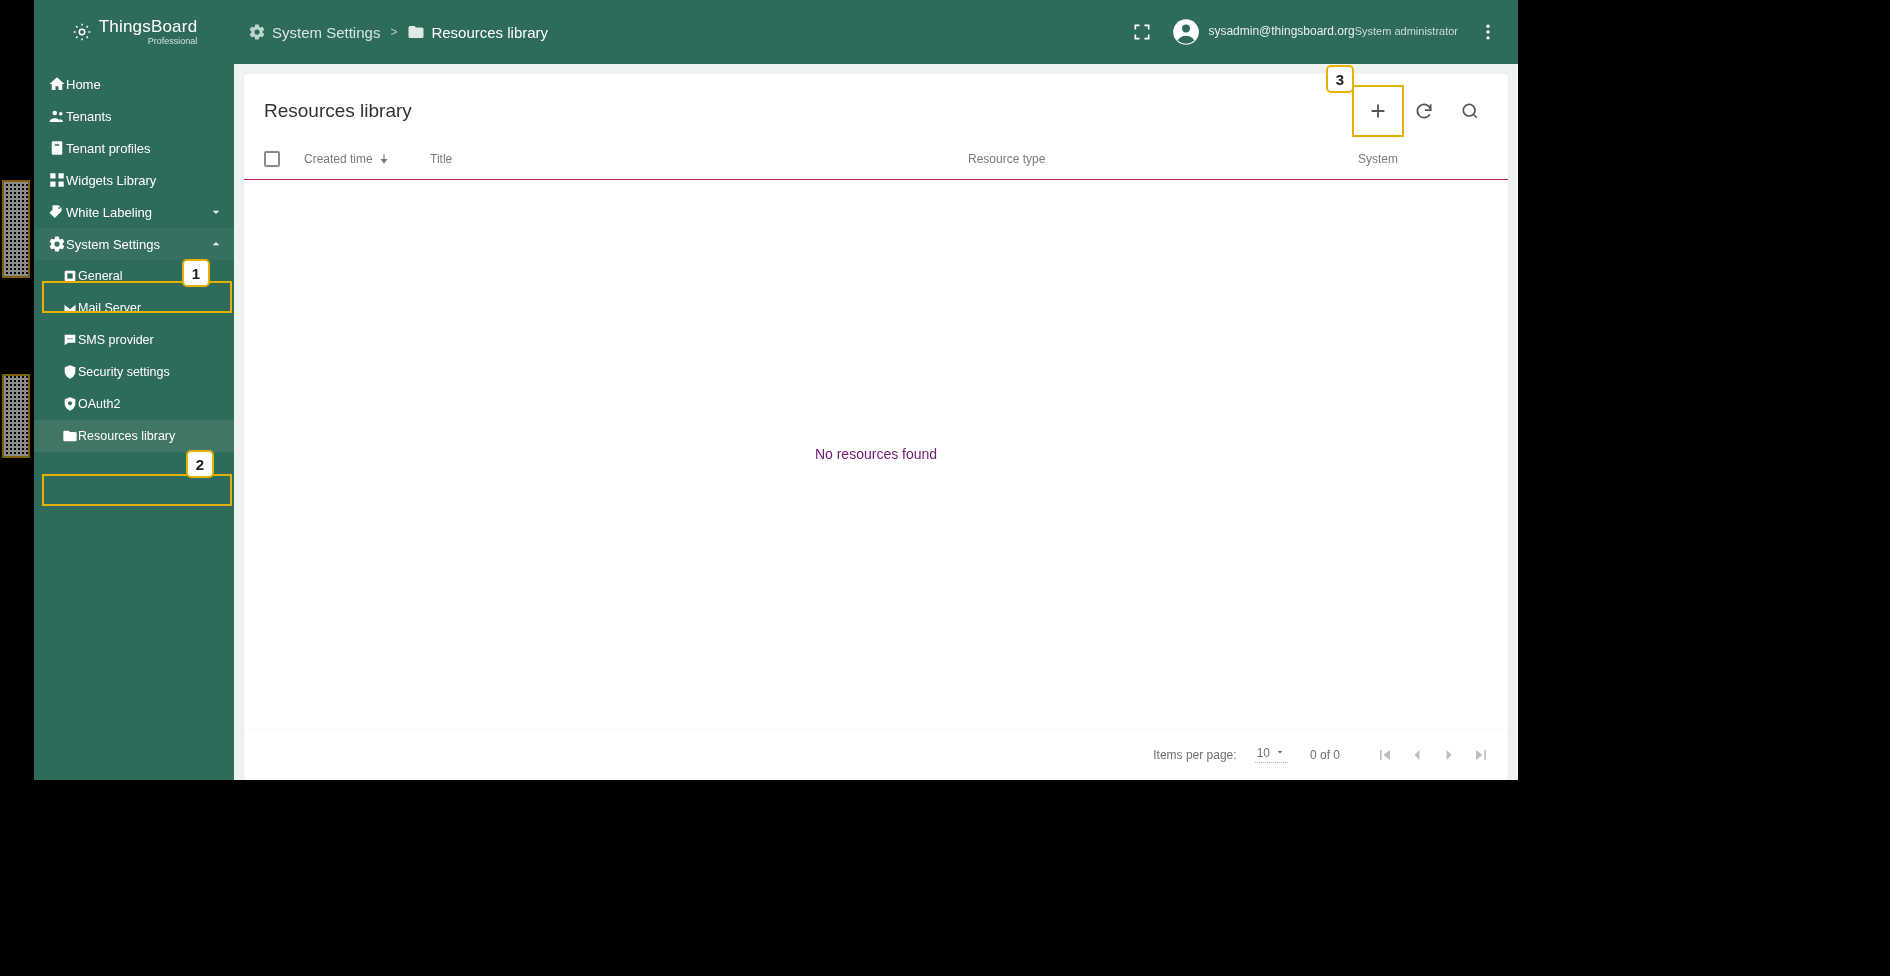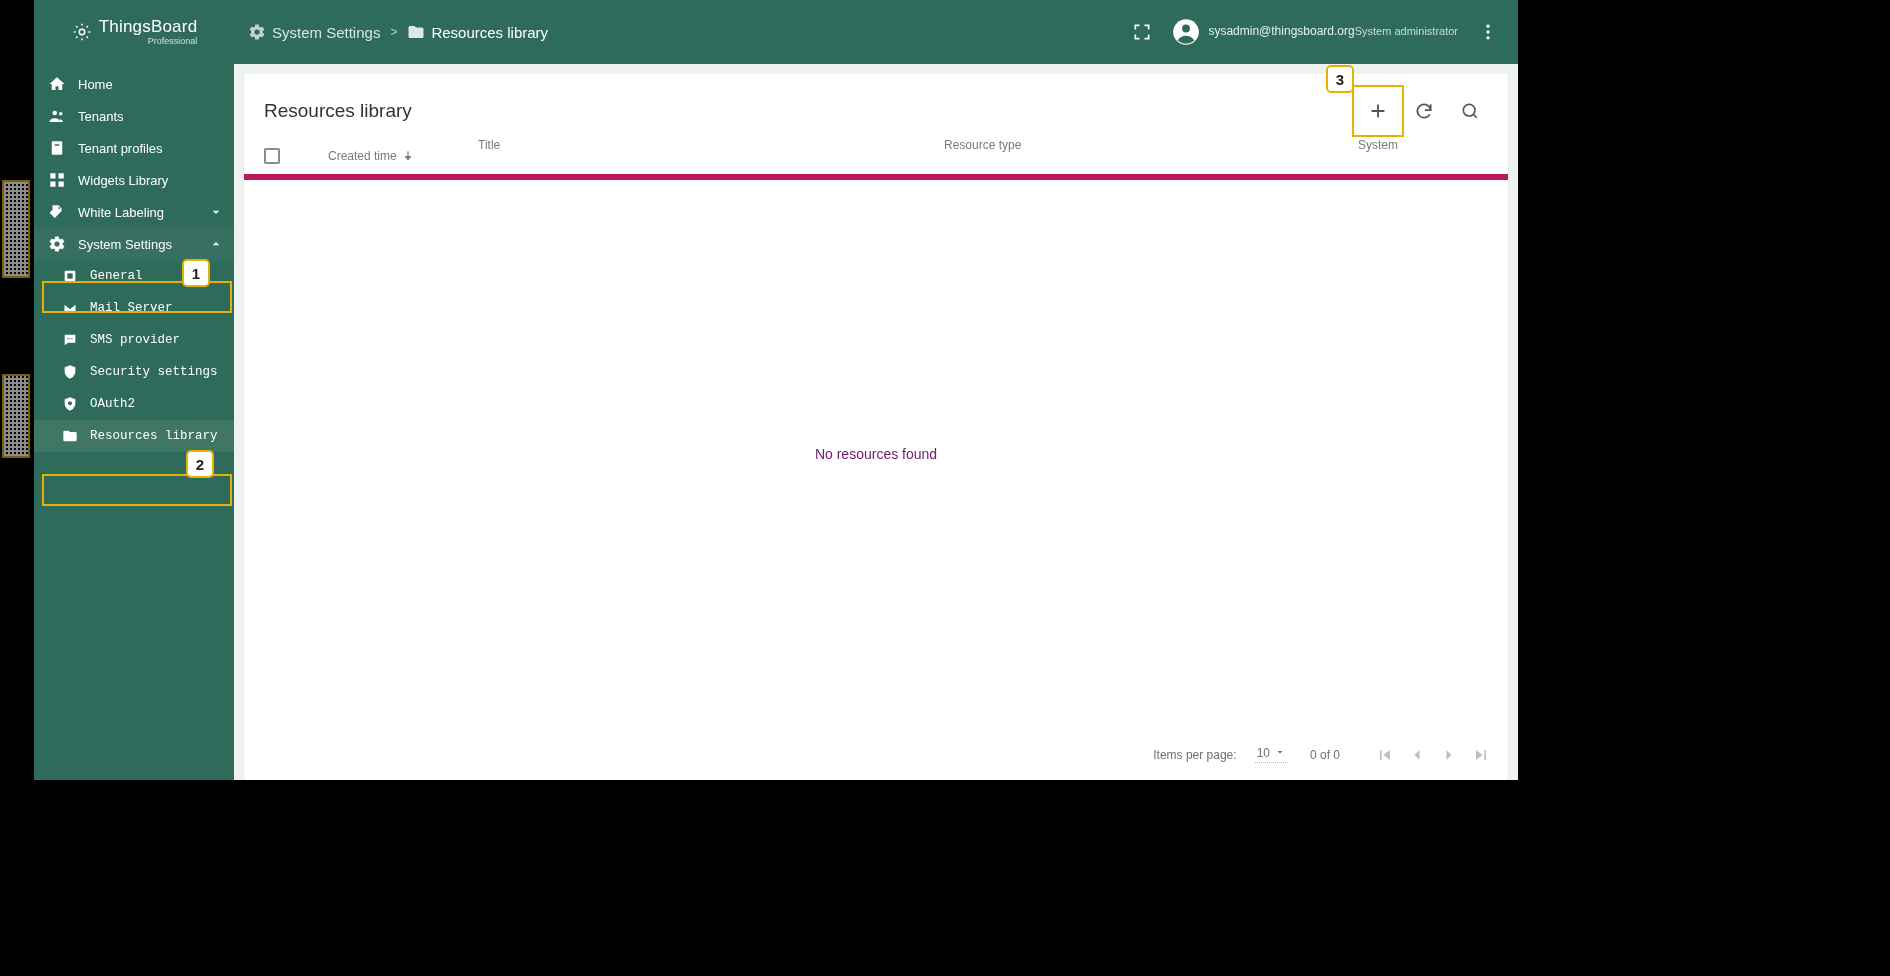--- a/index.html
+++ b/index.html
@@ -76,26 +76,25 @@
     background: #2f6b5a;
     color: #fff;
     padding-top: 4px;
     font-size: 13px;
     position: relative;
   }
   .nav-item {
     height: 32px;
     display: flex; align-items: center;
     padding: 0 10px 0 14px;
-    gap: 12px;
     cursor: pointer;
     position: relative;
     text-align: center;
   }
-  .nav-item.sub { padding-left: 28px; height: 32px; font-size: 12.5px; font-family: Liberation Mono, monospace; }
+  .nav-item.sub { padding-left: 28px; height: 32px; font-size: 12.5px; }
   .nav-item.sub.selected { background: rgba(255,255,255,0.08); }
   .nav-item .chev { margin-left: auto; opacity: .9; }
 
   
   .highlight-box {
     position: absolute;
     border: 2px solid #e6b100;
     pointer-events: none;
     z-index: 50;
   }
@@ -133,26 +132,25 @@
   }
   .card-title { font-size: 19px; color: #333; flex: 1; }
   .card-actions { display: flex; align-items: center; gap: 6px; }
   .card-icon-btn {
     width: 40px; height: 40px;
     display: flex; align-items: center; justify-content: center;
     color: #555; cursor: pointer; border-radius: 50%;
   }
 
   .table-head {
-    display: flex; 
+    display: flex; align-items: center;
     height: 42px;
     padding: 0 20px;
     color: #7a7a7a; font-size: 12px;
-    border-bottom: 6px solid #be185d;
-    gap: 24px;
+    border-bottom: 1px solid #be185d;
   }
   .th-check { width: 40px; display: flex; align-items: center; }
   .th-created { width: 126px; display: flex; align-items: center; gap: 4px; }
   .th-title { flex: 1; }
   .th-type { width: 390px; }
   .th-system { width: 130px; }
 
   .empty-state {
     flex: 1;
     display: flex; align-items: center; justify-content: center;

